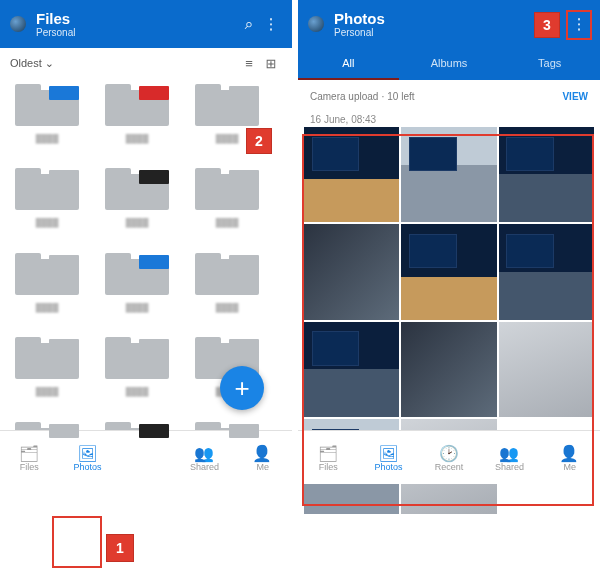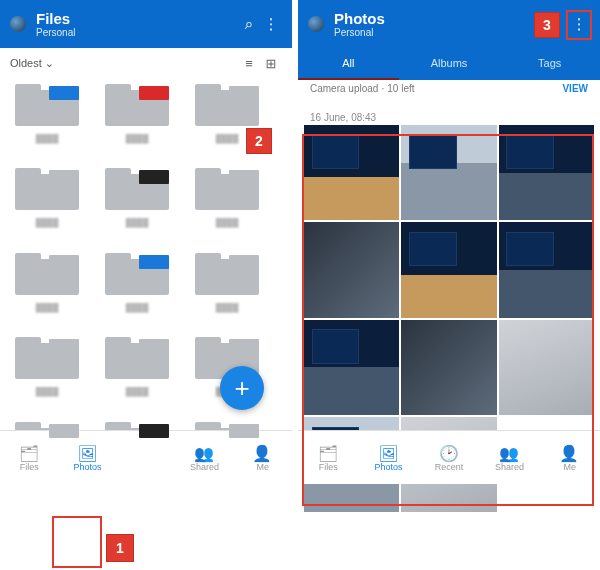--- a/index.html
+++ b/index.html
@@ -24,21 +24,21 @@
 .ftab{position:absolute;right:4px;top:4px;width:30px;height:14px;border-radius:1px;z-index:2}
 .fname{font-size:8px;color:#b8b8b8;filter:blur(1.2px);margin-top:4px;height:14px}
 .fab{position:absolute;right:28px;bottom:74px;width:44px;height:44px;border-radius:50%;background:#1a84e5;color:#fff;display:flex;align-items:center;justify-content:center;font-size:26px;box-shadow:0 2px 6px rgba(0,0,0,.3)}
 .bottom{position:absolute;left:0;right:0;bottom:0;height:54px;border-top:1px solid #e0e0e0;background:#fff;display:flex}
 .bitem{flex:1;display:flex;flex-direction:column;align-items:center;justify-content:center;font-size:9px;color:#999}
 .bitem.active{color:#1a84e5}
 .bicon{font-size:16px;height:18px}
 .tabs{background:#0a6bcc;height:32px;display:flex;color:#cfe3f6;font-size:11px}
 .tab{flex:1;text-align:center;line-height:30px}
 .tab.active{color:#fff;border-bottom:2px solid #7f1d1d}
-.upload{height:30px;display:flex;padding:3px 12px;font-size:10px;color:#7a7a7a}
+.upload{height:30px;display:flex;align-items:center;padding:16px 12px;font-size:10px;color:#7a7a7a}
 .upload .sp{flex:1}
 .viewlnk{color:#1a84e5;font-weight:700;font-size:10px}
 .datehead{font-size:10px;color:#8a8a8a;padding:2px 12px}
 .pgrid{display:grid;grid-template-columns:repeat(3,1fr);gap:2px;padding:0 6px}
 .thumb{aspect-ratio:1;background:#888;position:relative;overflow:hidden}
 .desk1{background:linear-gradient(180deg,#0a1e3a 0 55%,#c69a5c 55% 100%)}
 .desk2{background:linear-gradient(180deg,#bfcbd6 0 40%,#8a97a6 40% 100%)}
 .desk3{background:linear-gradient(180deg,#0b1f3d 0 50%,#44566c 50% 100%)}
 .lap1{background:linear-gradient(135deg,#2b3340,#5d6b7a)}
 .lap2{background:linear-gradient(160deg,#d0d4d9,#a8adb4)}

